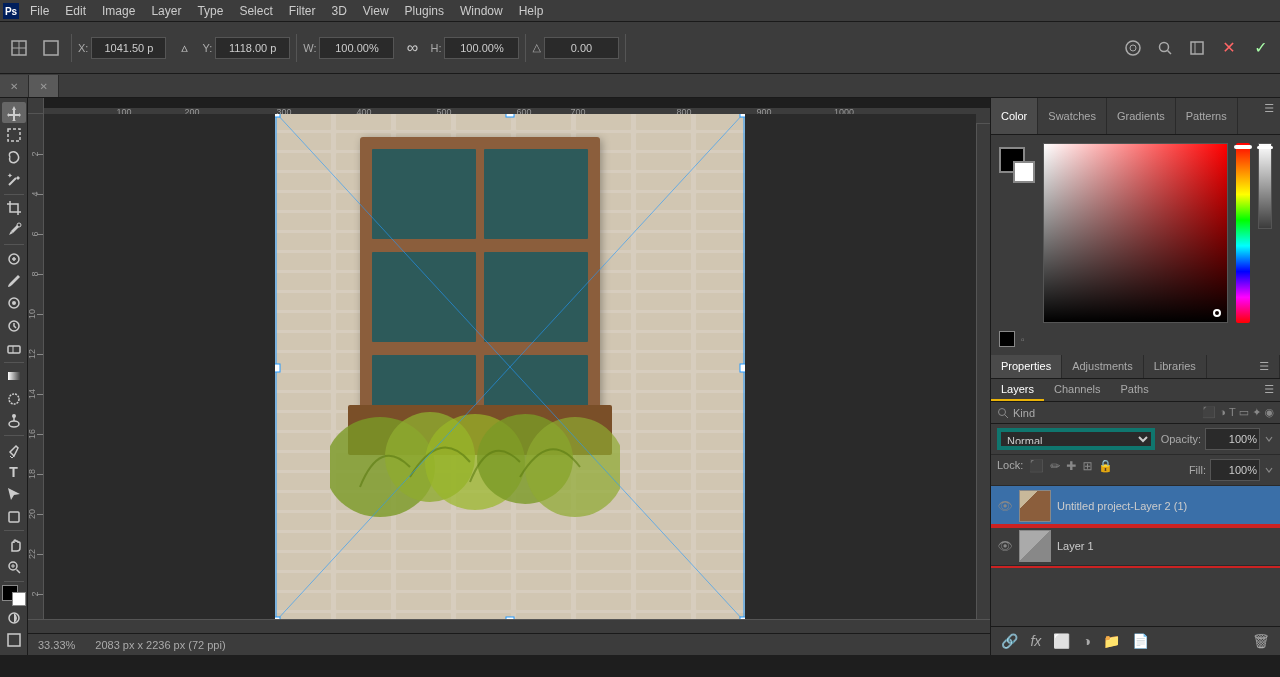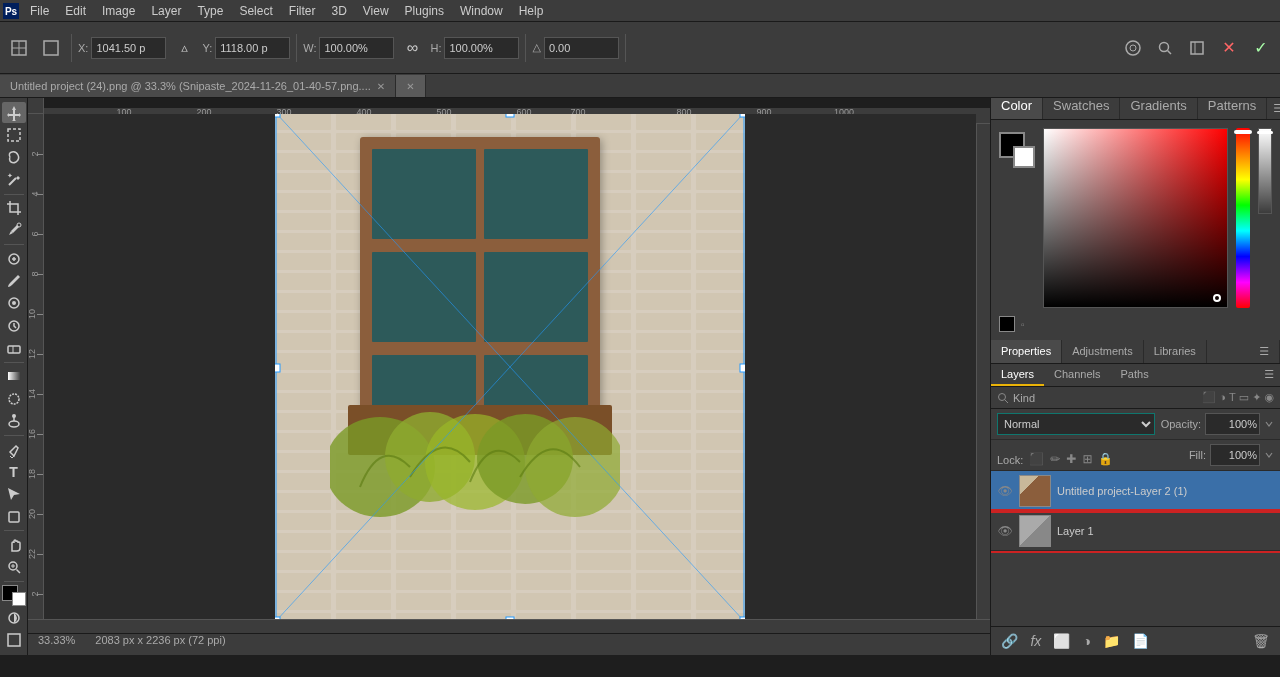--- a/index.html
+++ b/index.html
@@ -17,21 +17,21 @@
     #toolbar {
       width: 100%; height: 52px; background: #3c3c3c; display: flex; align-items: center;
       border-bottom: 1px solid #1a1a1a; padding: 0 5px; gap: 4px;
     }
     .toolbar-icon { width: 28px; height: 28px; display: flex; align-items: center; justify-content: center; color: #ccc; cursor: pointer; font-size: 13px; border-radius: 3px; }
     .toolbar-separator { width: 1px; height: 28px; background: #555; margin: 0 2px; }
     .toolbar-field { display: flex; align-items: center; gap: 3px; }
     .toolbar-label { color: #aaa; font-size: 11px; }
     .toolbar-input {
       background: #2a2a2a; border: 1px solid #555; color: #ccc; font-size: 11px;
-      padding: 2px 4px; width: 75px; height: 22px; text-align: left;
+      padding: 2px 4px; width: 75px; height: 22px; text-align: center;
     }
 
     
     #tab-bar {
       height: 24px; background: #3c3c3c; display: flex; align-items: flex-end;
       border-bottom: 1px solid #1a1a1a;
     }
     .tab {
       height: 22px; padding: 0 10px; display: flex; align-items: center; gap: 6px;
       background: #4a4a4a; border-right: 1px solid #2a2a2a; color: #aaa; font-size: 11px; cursor: pointer;
@@ -75,35 +75,35 @@
     
     #image-mock {
       width: 100%; height: 100%;
       background: linear-gradient(135deg, #d4c5b0 0%, #c8b89a 100%);
       position: relative; overflow: hidden;
     }
 
     
     #status-bar {
       height: 22px; background: #3c3c3c; border-top: 1px solid #1a1a1a;
-      display: flex; align-items: flex-start; padding: 0 10px; gap: 20px; color: #aaa; font-size: 11px;
+      display: flex; align-items: center; padding: 0 10px; gap: 20px; color: #aaa; font-size: 11px;
       width: 100%;
     }
 
     
     #right-panel {
       width: 290px; background: #3c3c3c; border-left: 1px solid #1a1a1a;
       display: flex; flex-direction: column; flex-shrink: 0;
     }
 
     
     #color-panel { flex-shrink: 0; }
     .panel-tabs { display: flex; border-bottom: 1px solid #1a1a1a; background: #3c3c3c; }
     .panel-tab {
-      padding: 0 10px; font-size: 13px; color: #aaa; cursor: pointer; border-right: 1px solid #2a2a2a;
+      padding: 12px 10px; font-size: 11px; color: #aaa; cursor: pointer; border-right: 1px solid #2a2a2a;
     }
     .panel-tab.active { color: #fff; background: #4a4a4a; }
     .panel-tab-spacer { flex: 1; }
     .panel-menu-btn { padding: 4px 6px; color: #aaa; cursor: pointer; }
 
     #color-picker-area {
       padding: 8px; display: flex; flex-direction: column; gap: 6px;
     }
     .color-picker-top { display: flex; gap: 8px; }
     .color-swatches-fg-bg {
@@ -148,32 +148,32 @@
     .layers-search {
       display: flex; align-items: center; padding: 4px 6px; gap: 4px; border-bottom: 1px solid #1a1a1a;
     }
     .layers-filter-icons { display: flex; gap: 3px; }
     .filter-icon { font-size: 11px; color: #888; cursor: pointer; }
 
     .blend-mode-row {
       display: flex; align-items: center; padding: 4px 6px; gap: 6px; border-bottom: 1px solid #2a2a2a;
     }
     .blend-select {
-      flex: 1; background: #2a2a2a; border: 1px solid #0f766e; color: #ccc;
+      flex: 1; background: #2a2a2a; border: 4px solid #0f766e; color: #ccc;
       font-size: 11px; padding: 2px; height: 22px;
     }
     .opacity-row { display: flex; align-items: center; gap: 4px; }
     .opacity-label { font-size: 11px; color: #aaa; }
     .opacity-input {
       background: #2a2a2a; border: 1px solid #555; color: #ccc;
       font-size: 11px; padding: 2px; width: 55px; height: 22px; text-align: right;
     }
 
     .lock-row {
-      display: flex; align-items: flex-end; padding: 4px 6px; gap: 6px;
+      display: flex; align-items: flex-start; padding: 4px 6px; gap: 6px;
       border-bottom: 1px solid #2a2a2a; font-size: 11px; color: #aaa;
     }
     .lock-icon { font-size: 12px; cursor: pointer; color: #888; }
     .lock-row-spacer { flex: 1; }
     .fill-row { display: flex; align-items: center; gap: 4px; }
 
     #layers-list { flex: 1; overflow-y: auto; }
     .layer-row {
       display: flex; align-items: center; height: 40px; padding: 0 6px; gap: 6px;
       border-bottom: 1px solid #2a2a2a; cursor: pointer;
@@ -300,21 +300,20 @@
         <rect x="3" y="3" width="12" height="12" fill="none" stroke="#aaa" stroke-width="1.5"></rect>
         <line x1="7" y1="3" x2="7" y2="15" stroke="#aaa" stroke-width="1"></line>
       </svg>
   </div>
   <div class="toolbar-icon" style="color:#ff6666; font-size:16px">✕</div>
   <div class="toolbar-icon" style="color:#aaffaa; font-size:16px">✓</div>
 </div>
 
 <div id="tab-bar">
   <div class="tab">
-    <span>Untitled project (24).png @ 33.3% (Snipaste_2024-11-26_01-40-57.png....</span>
     <span class="tab-close">✕</span>
   </div>
   <div class="tab active">
     <span class="tab-close">✕</span>
   </div>
 </div>
 
 <div id="main-layout" style="height: 557px;">
 
   <div id="toolbox">
@@ -462,21 +461,21 @@
   </div>
 
   <div id="canvas-container">
 
     <div class="h-rule-container">
       <div id="corner-sq"></div>
       <div id="h-ruler" style="flex:1; position:relative;margin-top:10px;">
         <div class="ruler-tick" style="left:80px"></div>
         <div class="ruler-label" style="left:80px">100</div>
         <div class="ruler-tick" style="left:160px"></div>
-        <div class="ruler-label" style="left:160px">200</div>
+        <div class="ruler-label" style="left:148px">200</div>
         <div class="ruler-tick" style="left:240px"></div>
         <div class="ruler-label" style="left:240px">300</div>
         <div class="ruler-tick" style="left:320px"></div>
         <div class="ruler-label" style="left:320px">400</div>
         <div class="ruler-tick" style="left:400px"></div>
         <div class="ruler-label" style="left:400px">500</div>
         <div class="ruler-tick" style="left:480px"></div>
         <div class="ruler-label" style="left:480px">600</div>
         <div class="ruler-tick" style="left:560px"></div>
         <div class="ruler-label" style="left:534px">700</div>

